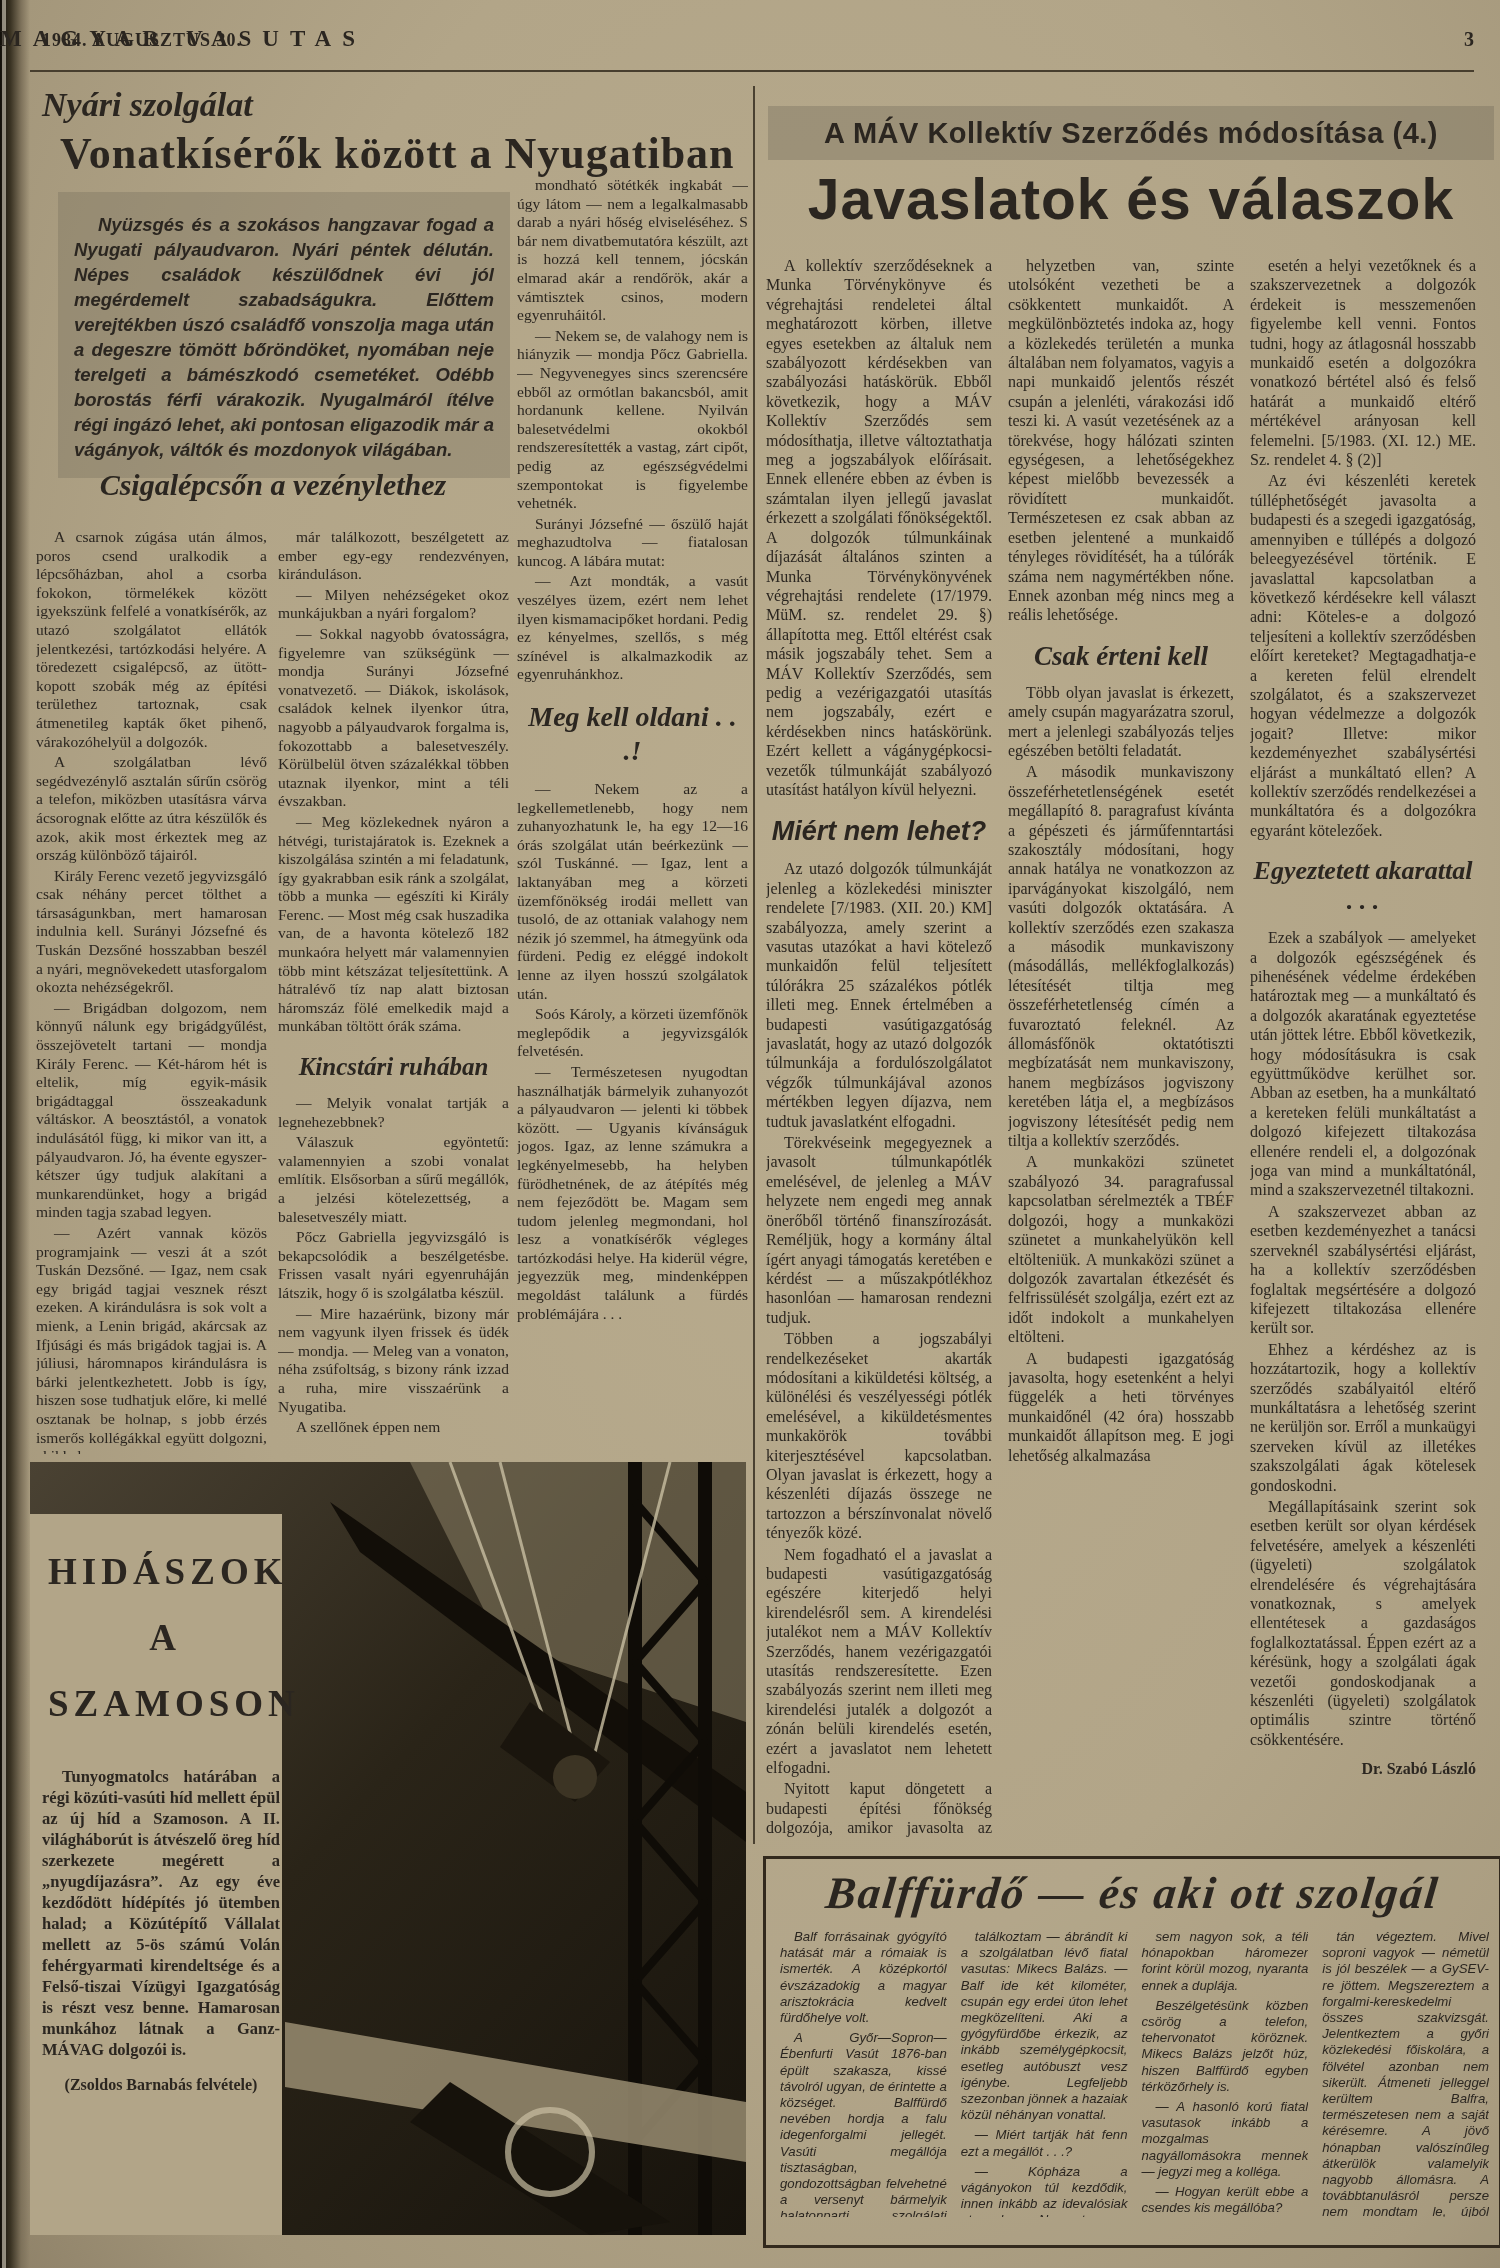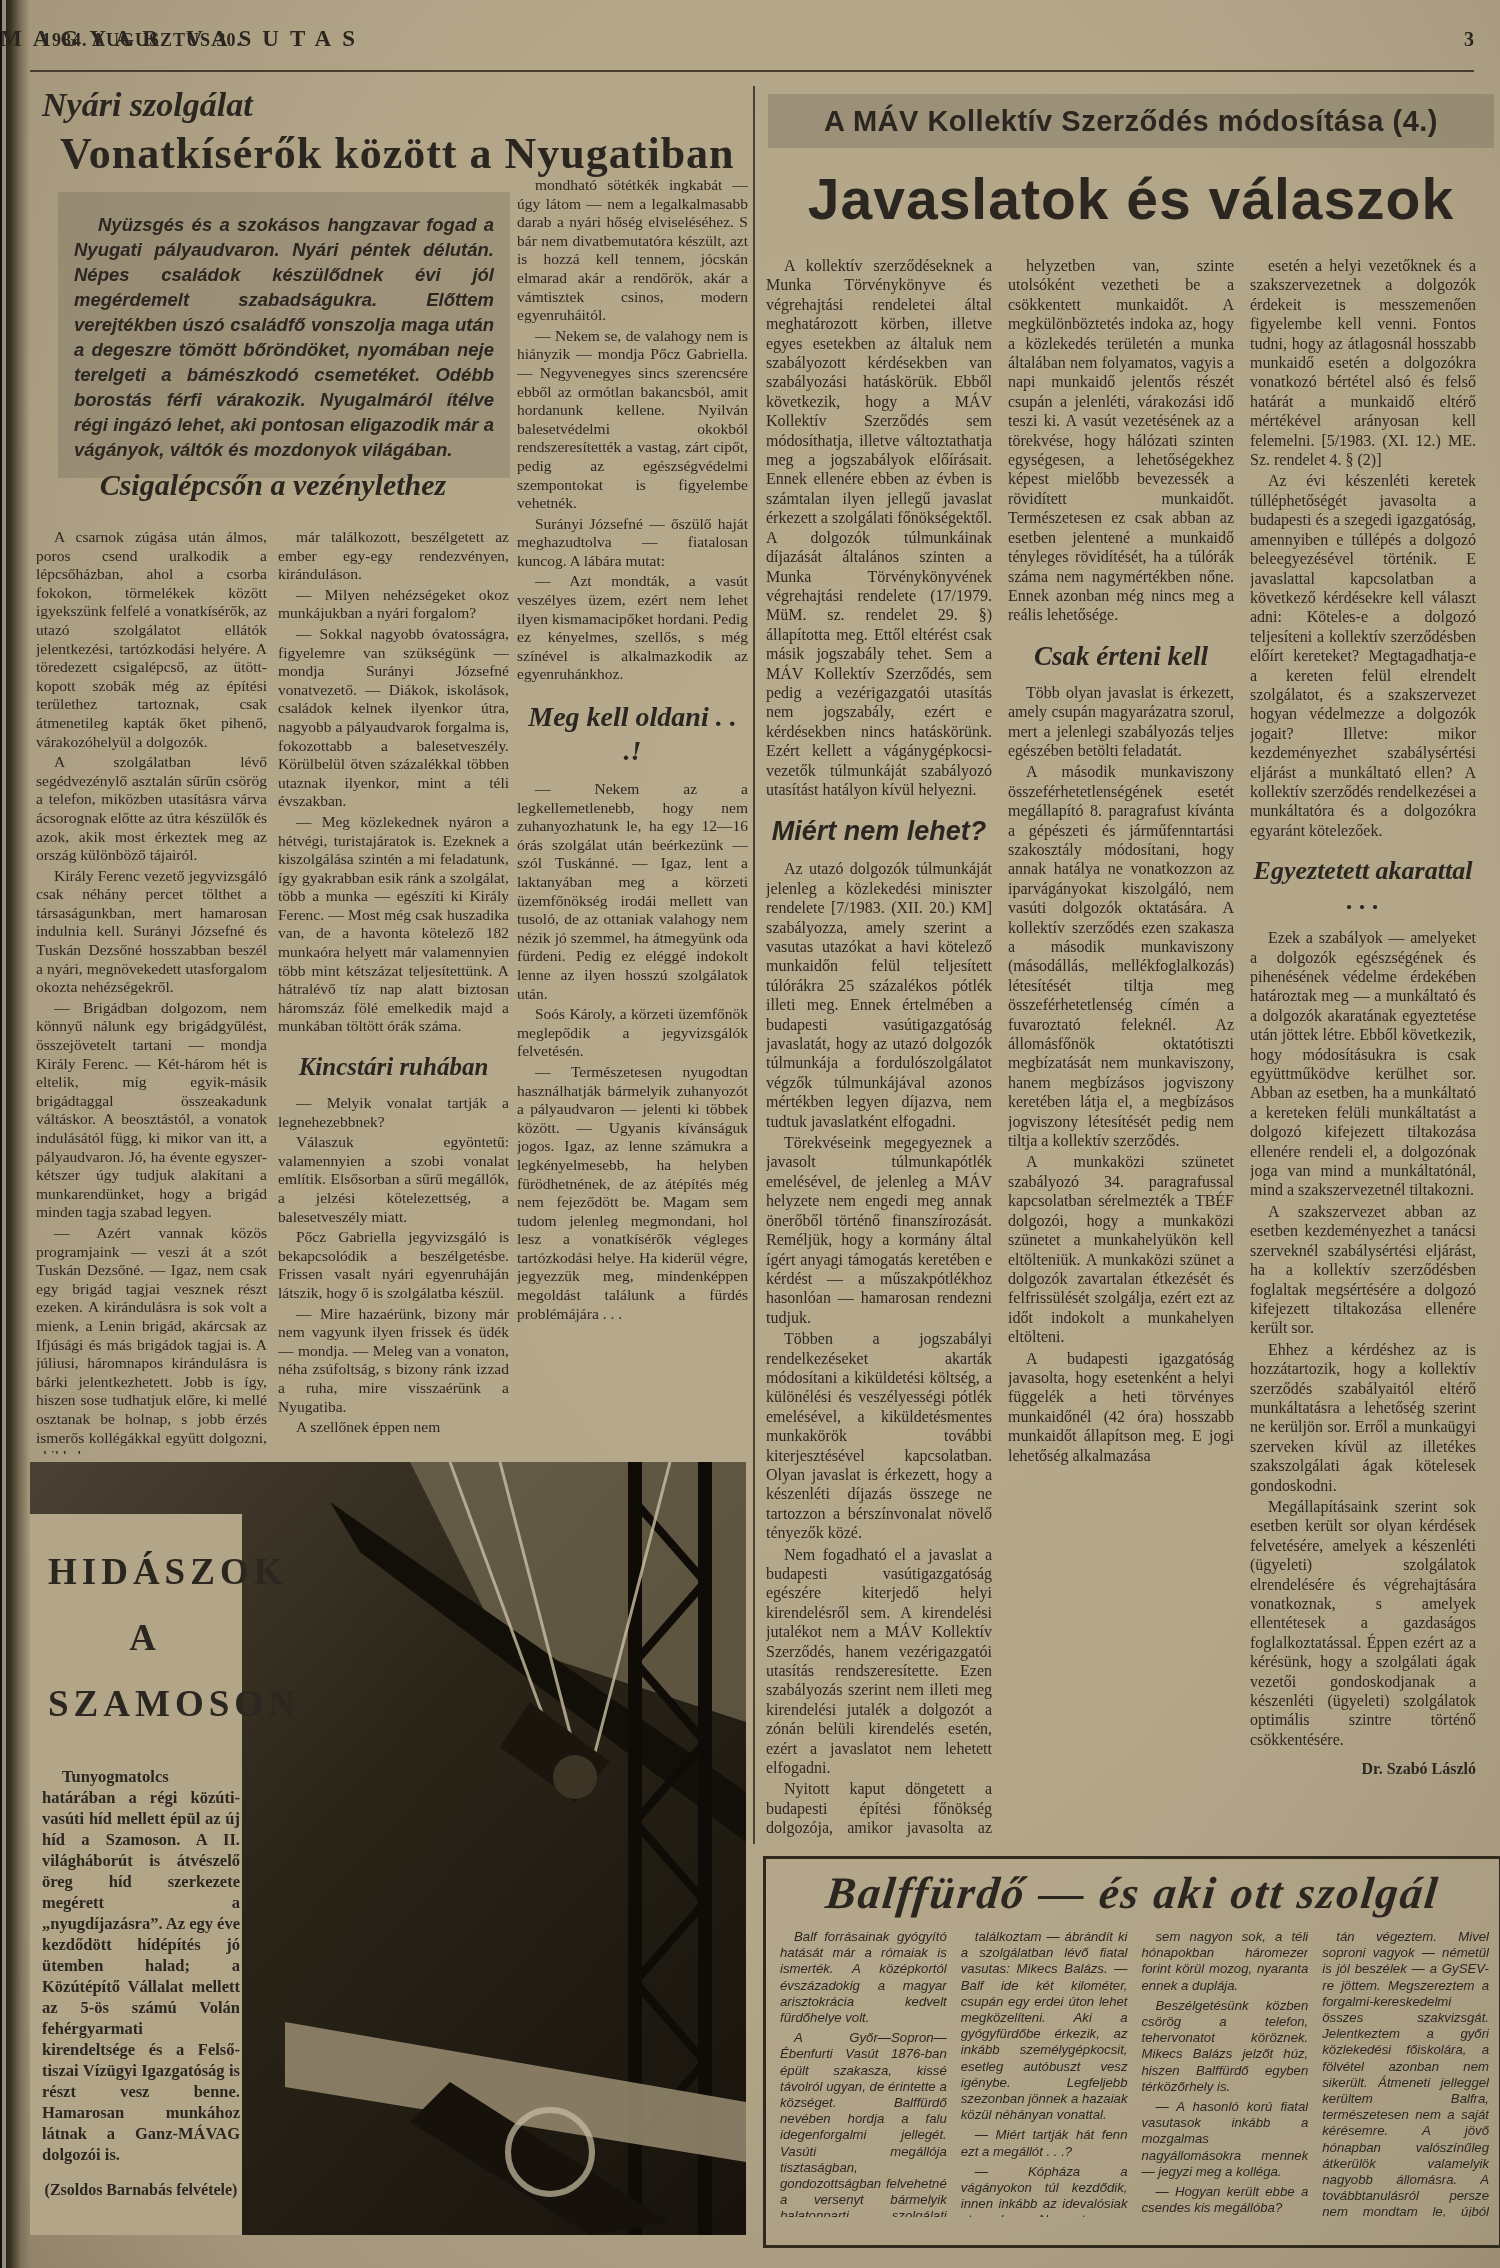--- a/index.html
+++ b/index.html
@@ -34,33 +34,33 @@
   .l-sub1{position:absolute;left:36px;top:468px;width:474px;font-size:30px;}
   .l-colfont{font-size:15.5px;line-height:18.6px;}
   .inline-sub{font-style:italic;font-weight:bold;text-align:center;font-size:25px;line-height:30px;
               margin:16px 0 12px 0;text-indent:0 !important;}
   .byline{text-align:right;font-weight:bold;font-style:italic;margin-top:10px;text-indent:0 !important;}
 
   
   .vrule{position:absolute;left:753px;top:86px;width:2px;height:1758px;background:#4a4131;}
 
   
-  .r-kickerbox{position:absolute;left:768px;top:94px;width:726px;height:54px;
+  .r-kickerbox{position:absolute;left:768px;top:106px;width:726px;height:54px;
                background:rgba(105,98,84,.32);display:flex;align-items:center;justify-content:center;
                font-family:"Liberation Sans",sans-serif;font-weight:bold;font-size:29px;letter-spacing:.5px;}
   .r-headline{position:absolute;left:768px;top:166px;width:726px;text-align:center;
               font-family:"Liberation Sans",sans-serif;font-weight:bold;font-size:57px;letter-spacing:1px;}
   .r-colfont{font-size:16px;line-height:19.4px;}
   .r-sub-sans{font-family:"Liberation Sans",sans-serif;font-style:italic;font-weight:bold;
               font-size:27px;line-height:32px;}
 
   
   .photo-block{position:absolute;left:30px;top:1462px;width:716px;height:773px;background:#211b12;}
   .photo-block svg{position:absolute;left:0;top:0;}
-  .photo-panel{position:absolute;left:0px;top:52px;width:212px;height:721px;
+  .photo-panel{position:absolute;left:0px;top:52px;width:252px;height:721px;
                background:#b2a588;padding:0;}
   .photo-title{margin:34px 0 0 0;text-align:center;}
   .photo-title p{margin:0 0 18px 0;font-weight:bold;font-size:37px;letter-spacing:5px;line-height:48px;}
   .photo-caption{margin:38px 2px 0 12px;font-weight:bold;font-size:16.5px;line-height:21px;text-align:justify;}
   .photo-caption .para{text-indent:20px;margin:0;}
   .photo-credit{margin-top:14px;text-align:center;font-weight:bold;font-size:16px;}
 
   
   .balf-box{position:absolute;left:763px;top:1856px;width:725px;height:376px;border:3px solid #32291d;
             padding:6px 4px 4px 4px;background:rgba(185,172,142,.25);}

